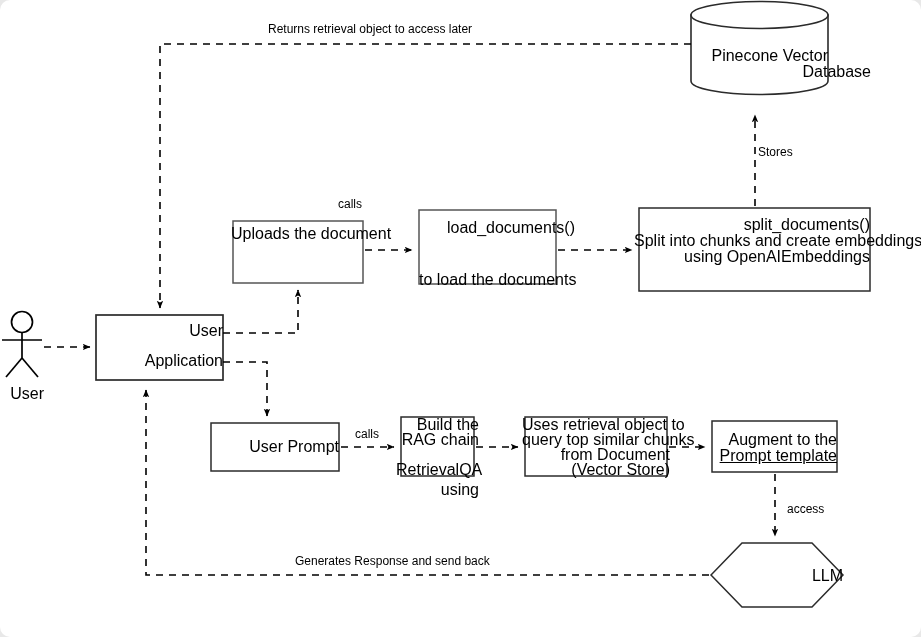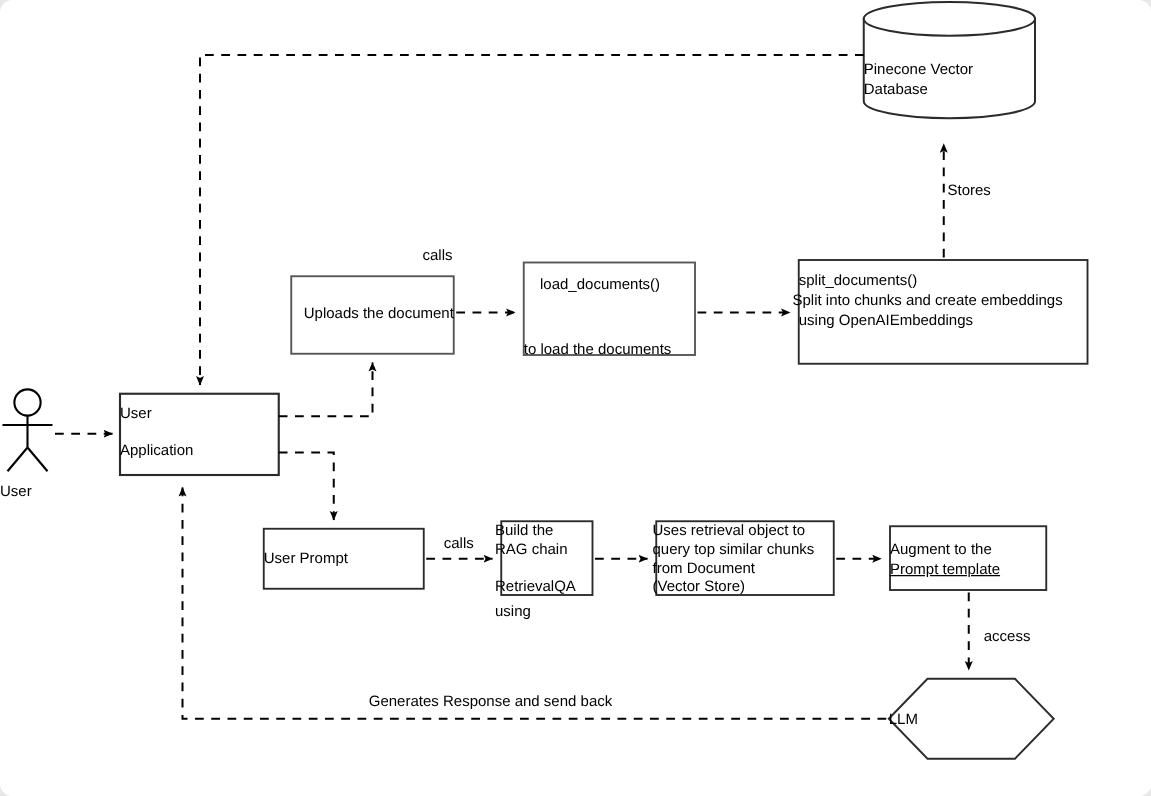--- a/index.html
+++ b/index.html
@@ -24,23 +24,23 @@
   }
   #diagram {
     position: absolute;
     left: 0; top: 0;
     width: 921px;
     height: 637px;
   }
   .node-label {
     position: absolute;
     font-family: "Liberation Sans", sans-serif;
-    font-size: 12px;
+    font-size: 16px;
     color: #000000;
-    text-align: left;
+    text-align: right;
     line-height: 15px;
     white-space: nowrap;
     pointer-events: none;
   }
   .edge-label {
     position: absolute;
     font-family: "Liberation Sans", sans-serif;
     font-size: 12px;
     color: #000000;
     white-space: nowrap;
@@ -112,49 +112,50 @@
     <line x1="775" y1="474" x2="775" y2="536" stroke="#000000" stroke-width="1.6" stroke-dasharray="7,6" marker-end="url(#arrow)"></line>
 
     <path d="M709,575 L146,575 L146,390" fill="none" stroke="#000000" stroke-width="1.6" stroke-dasharray="7,6" marker-end="url(#arrow)"></path>
   </svg>
 
   <div class="node-label" style="left:0px; top:386px; width:44px;">User</div>
 
   <div class="node-label" style="left:96px; top:323px; width:127px;">User</div>
   <div class="node-label" style="left:96px; top:353px; width:127px;">Application</div>
 
-  <div class="node-label" style="left:243px; top:226px; width:134px;margin-top:17px;">Uploads the document</div>
+  <div class="node-label" style="left:231px; top:226px; width:134px;">Uploads the document</div>
 
   <div class="node-label" style="left:419px; top:220px; width:143px;padding-left:13px;">load_documents()</div>
   <div class="node-label" style="left:419px; top:236px; width:137px;margin-top:36px;">to load the documents</div>
 
   <div class="node-label" style="left:639px; top:217px; width:231px;">split_documents()</div>
   <div class="node-label" style="left:634px; top:233px; width:241px;">Split into chunks and create embeddings</div>
   <div class="node-label" style="left:639px; top:249px; width:231px;">using OpenAIEmbeddings</div>
 
   <div class="node-label" style="left:691px; top:48px; width:137px;">Pinecone Vector</div>
-  <div class="node-label" style="left:691px; top:64px; width:137px;">Database</div>
+  <div class="node-label" style="left:691px; top:64px; width:137px;padding-left:43px;">Database</div>
 
   <div class="node-label" style="left:211px; top:439px; width:128px;">User Prompt</div>
 
   <div class="node-label" style="left:396px; top:417px; width:83px;">Build the</div>
   <div class="node-label" style="left:396px; top:432px; width:83px;">RAG chain</div>
   <div class="node-label" style="left:396px; top:446px; width:83px;margin-top:36px;">using</div>
   <div class="node-label" style="left:396px; top:462px; width:83px;">RetrievalQA</div>
 
   <div class="node-label" style="left:522px; top:417px; width:148px;">Uses retrieval object to</div>
   <div class="node-label" style="left:522px; top:432px; width:148px;">query top similar chunks</div>
   <div class="node-label" style="left:522px; top:447px; width:148px;">from Document</div>
   <div class="node-label" style="left:522px; top:462px; width:148px;">(Vector Store)</div>
 
   <div class="node-label" style="left:712px; top:432px; width:125px;">Augment to the</div>
   <div class="node-label" style="left:712px; top:448px; width:125px;text-decoration:underline;">Prompt template</div>
 
   <div class="node-label" style="left:711px; top:568px; width:132px;">LLM</div>
 
+  <div class="edge-label" style="left:268px; top:22px;">Returns retrieval object to access later</div>
 
   <div class="edge-label" style="left:758px; top:145px;">Stores</div>
 
   <div class="edge-label" style="left:338px; top:197px;">calls</div>
 
   <div class="edge-label" style="left:355px; top:427px;">calls</div>
 
   <div class="edge-label" style="left:787px; top:502px;">access</div>
 
   <div class="edge-label" style="left:295px; top:554px;">Generates Response and send back</div>

